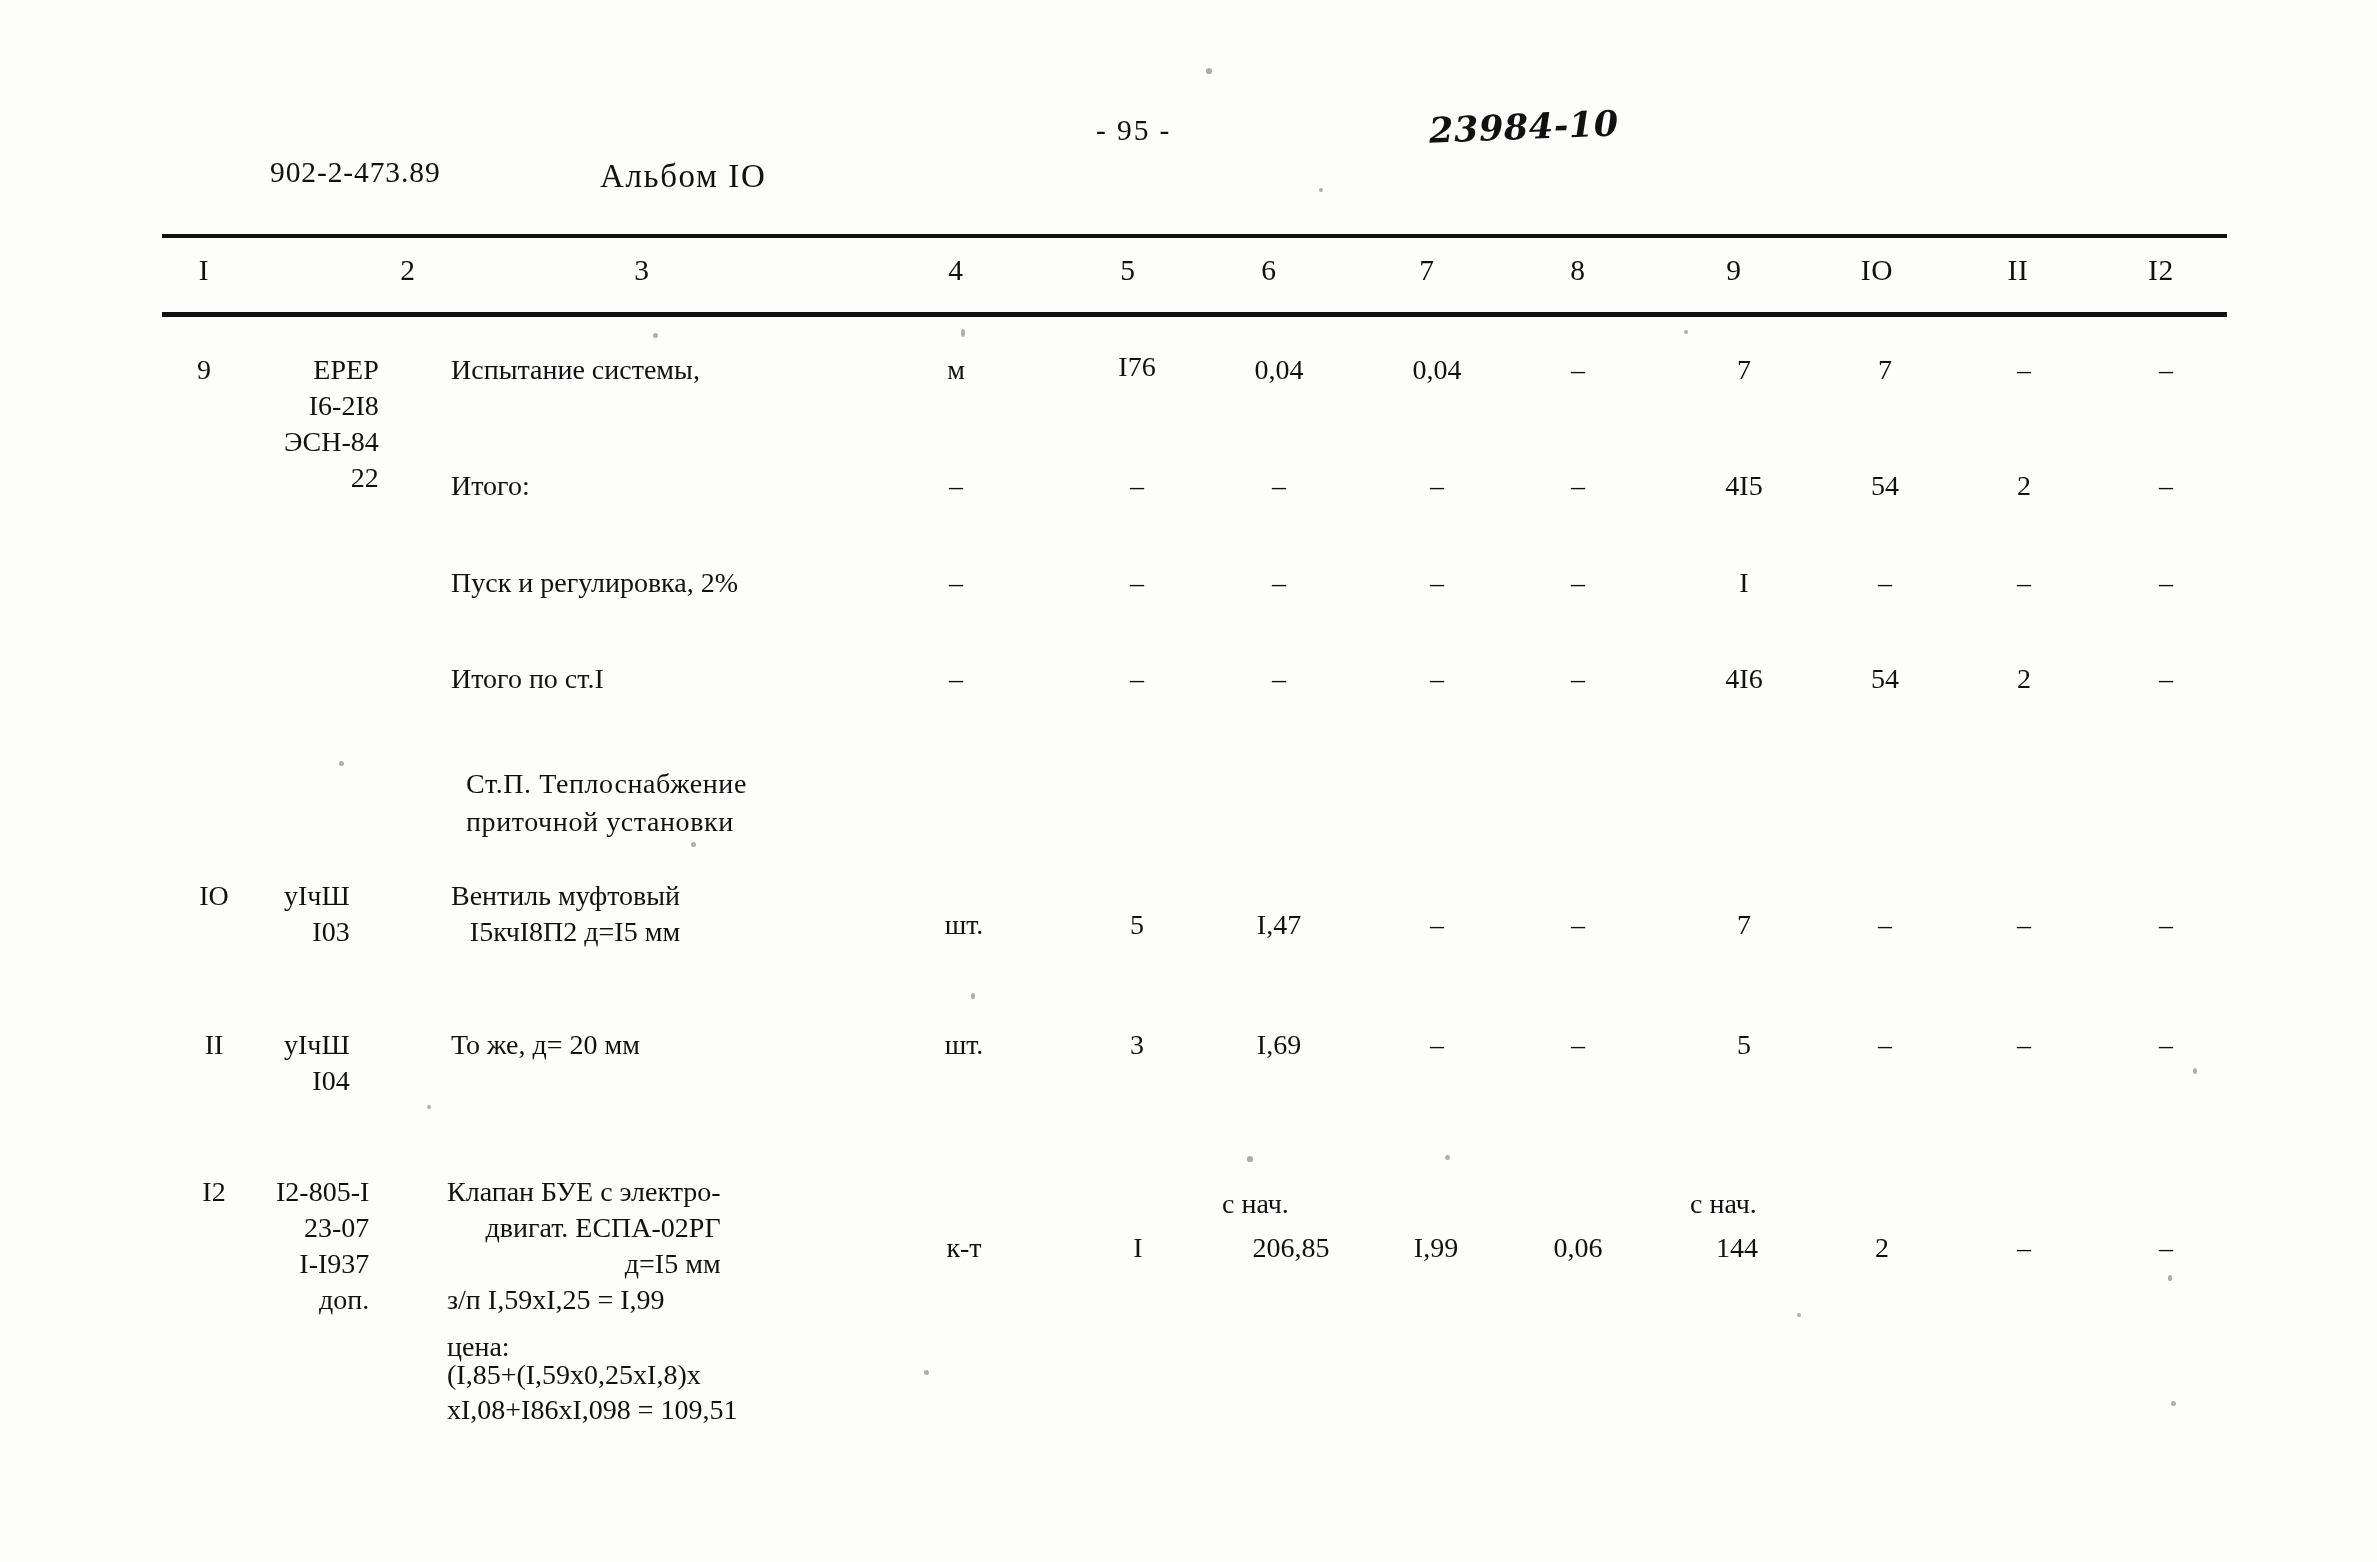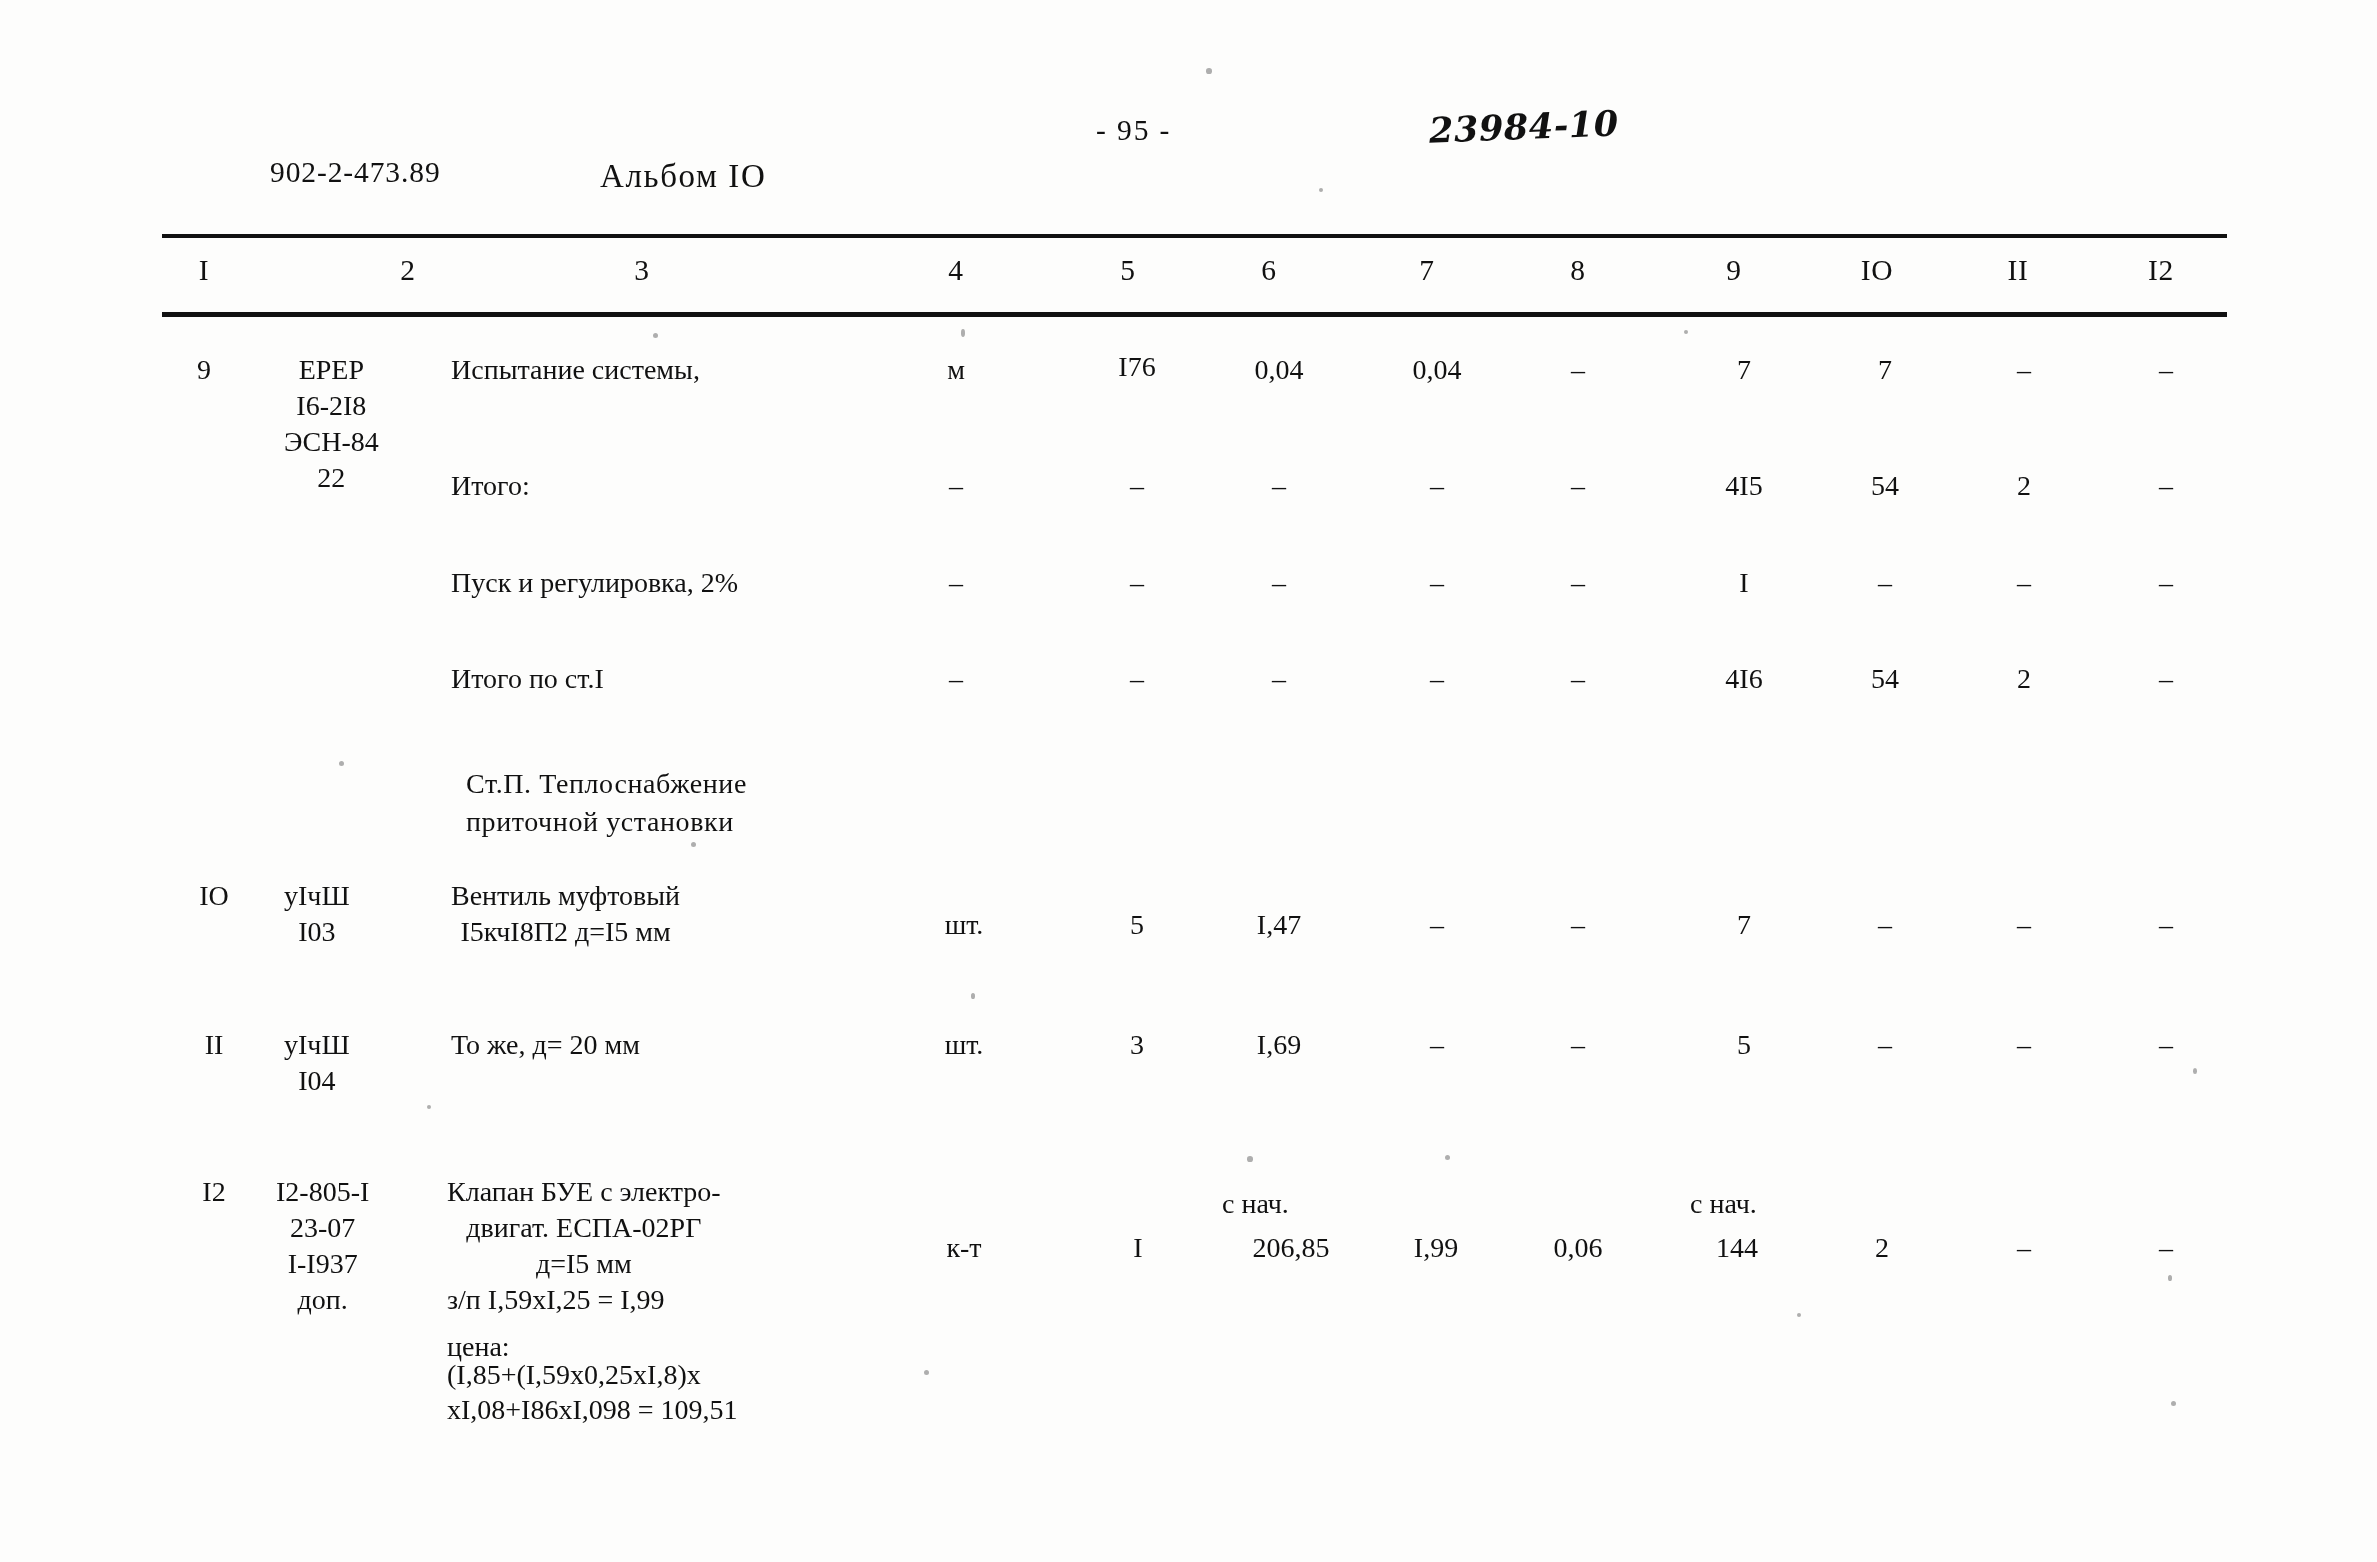--- a/index.html
+++ b/index.html
@@ -79,21 +79,21 @@
     width: 2377px;
     height: 1563px;
   }
   .cell {
     position: absolute;
     font-size: 28px;
     line-height: 36px;
     white-space: pre;
   }
   .c-center { text-align: center; transform: translateX(-50%); }
-  .c-left   { text-align: center; }
+  .c-left   { text-align: right; }
 
   
   .colnum {
     position: absolute;
     top: 254px;
     font-size: 29.5px;
     letter-spacing: 0.6px;
     text-align: center;
     transform: translateX(-50%);
   }

